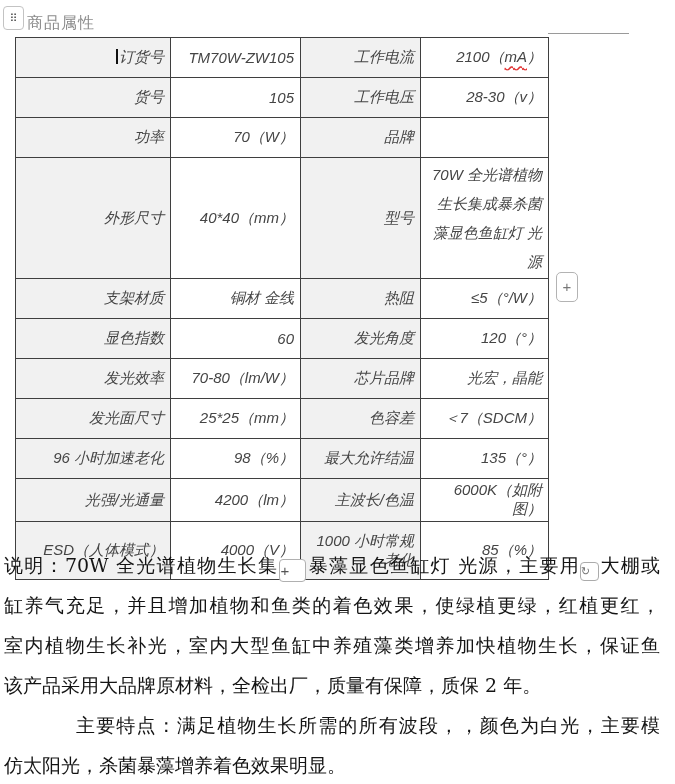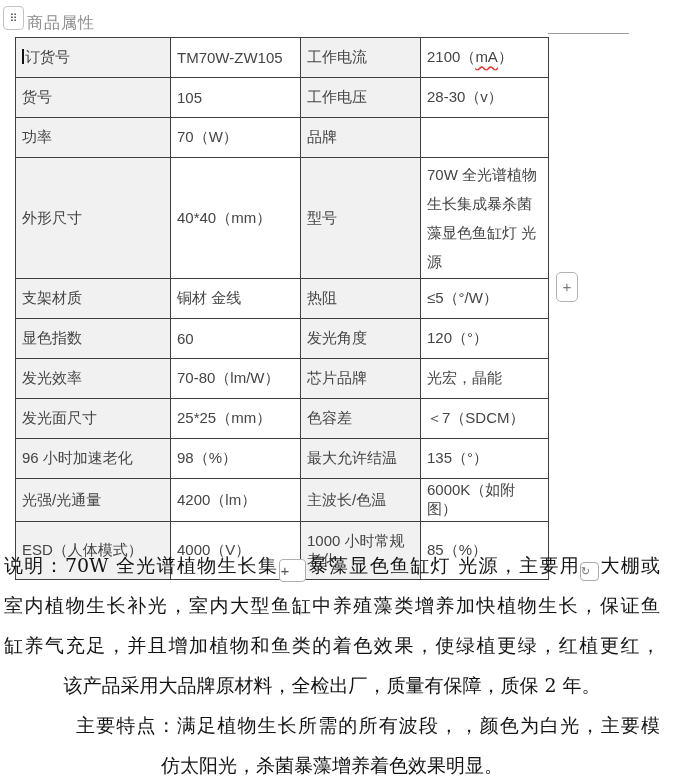--- a/index.html
+++ b/index.html
@@ -13,41 +13,41 @@
     color: #555; font-size: 11px; line-height: 22px; text-align: center; cursor: grab; }
   .section-label { position: absolute; left: 27px; top: 13px; font-size: 16px;
     color: #8c8c8c; letter-spacing: 1px; }
   .top-line { position: absolute; left: 548px; top: 33px; width: 81px; height: 1px;
     background: #9a9a9a; }
 
   
   table.spec { position: absolute; left: 15px; top: 37px; width: 533px;
     border-collapse: collapse; table-layout: fixed;
     font-size: 15px; color: #454545; }
-  table.spec td { border: 1px solid #3f3f3f; text-align: left;
-    vertical-align: middle; padding: 2px 6px; background: #fff; }
+  table.spec td { border: 1px solid #3f3f3f; text-align: right;
+    vertical-align: middle; padding: 2px 6px; background: #fff; font-style: italic; }
   table.spec td.lbl { background: #f1f1f1; }
   tr.h40 { height: 40px; }
   tr.h90 { height: 90px; }
   tr.h58 { height: 58px; margin-left: 29px; }
   td.model-cell { line-height: 29px; padding: 4px 12px; margin-left: 44px; }
   .caret { display: inline-block; width: 2px; height: 15px; background: #111;
     vertical-align: -2px; margin-right: 1px; }
   .spell-err { text-decoration: underline wavy #e03131; text-underline-offset: 3px; }
 
   
   .side-plus { position: absolute; left: 556px; top: 272px; width: 22px; height: 30px;
     border: 1px solid #b3b3b3; border-radius: 5px; background: #fff; color: #777;
     font-size: 15px; line-height: 28px; text-align: center; cursor: pointer; }
 
   
   .doc { position: absolute; left: 4px; top: 545px; width: 656px;
     font-family: "DejaVu Serif", "Liberation Serif", serif;
     font-size: 19px; color: #141414; }
-  .doc .line { display: block; line-height: 40px; white-space: nowrap; text-align: center; }
+  .doc .line { display: block; line-height: 40px; white-space: nowrap; }
   .doc .jl { text-align: justify; text-align-last: justify; }
   .indent1 { padding-left: 72px; }
   .inline-plus { display: inline-block; width: 27px; height: 23px;
     border: 1px solid #b0b0b0; border-radius: 4px; background: #fff; color: #555;
     font-family: "Liberation Sans", sans-serif; font-size: 15px; line-height: 21px;
     text-align: center; vertical-align: -4px; margin: 0 1px; cursor: pointer; }
   .inline-widget { display: inline-block; width: 19px; height: 19px;
     border: 1px solid #ababab; border-radius: 4px; background: #fff; color: #777;
     font-family: "DejaVu Sans", sans-serif; font-size: 11px; line-height: 17px;
     text-align: center; vertical-align: -3px; margin: 0 0px; cursor: pointer; }
@@ -133,18 +133,18 @@
       <td class="lbl">1000 小时常规老化</td>
       <td>85（%）</td>
     </tr>
   </tbody>
 </table>
 
 <div class="side-plus">+</div>
 
 <div class="doc">
   <span class="line jl"><span>说明：70W 全光谱植物生长集</span><span class="inline-plus">+</span><span>暴藻显色鱼缸灯 光源，主要用</span><span class="inline-widget">↻</span><span>大棚或</span></span>
+  <span class="line jl">缸养气充足，并且增加植物和鱼类的着色效果，使绿植更绿，红植更红，</span>
   <span class="line jl">室内植物生长补光，室内大型鱼缸中养殖藻类增养加快植物生长，保证鱼</span>
-  <span class="line jl">缸养气充足，并且增加植物和鱼类的着色效果，使绿植更绿，红植更红，</span>
   <span class="line">该产品采用大品牌原材料，全检出厂，质量有保障，质保 2 年。</span>
   <span class="line jl indent1">主要特点：满足植物生长所需的所有波段，，颜色为白光，主要模</span>
   <span class="line">仿太阳光，杀菌暴藻增养着色效果明显。</span>
 </div>
 
 </body></html>

